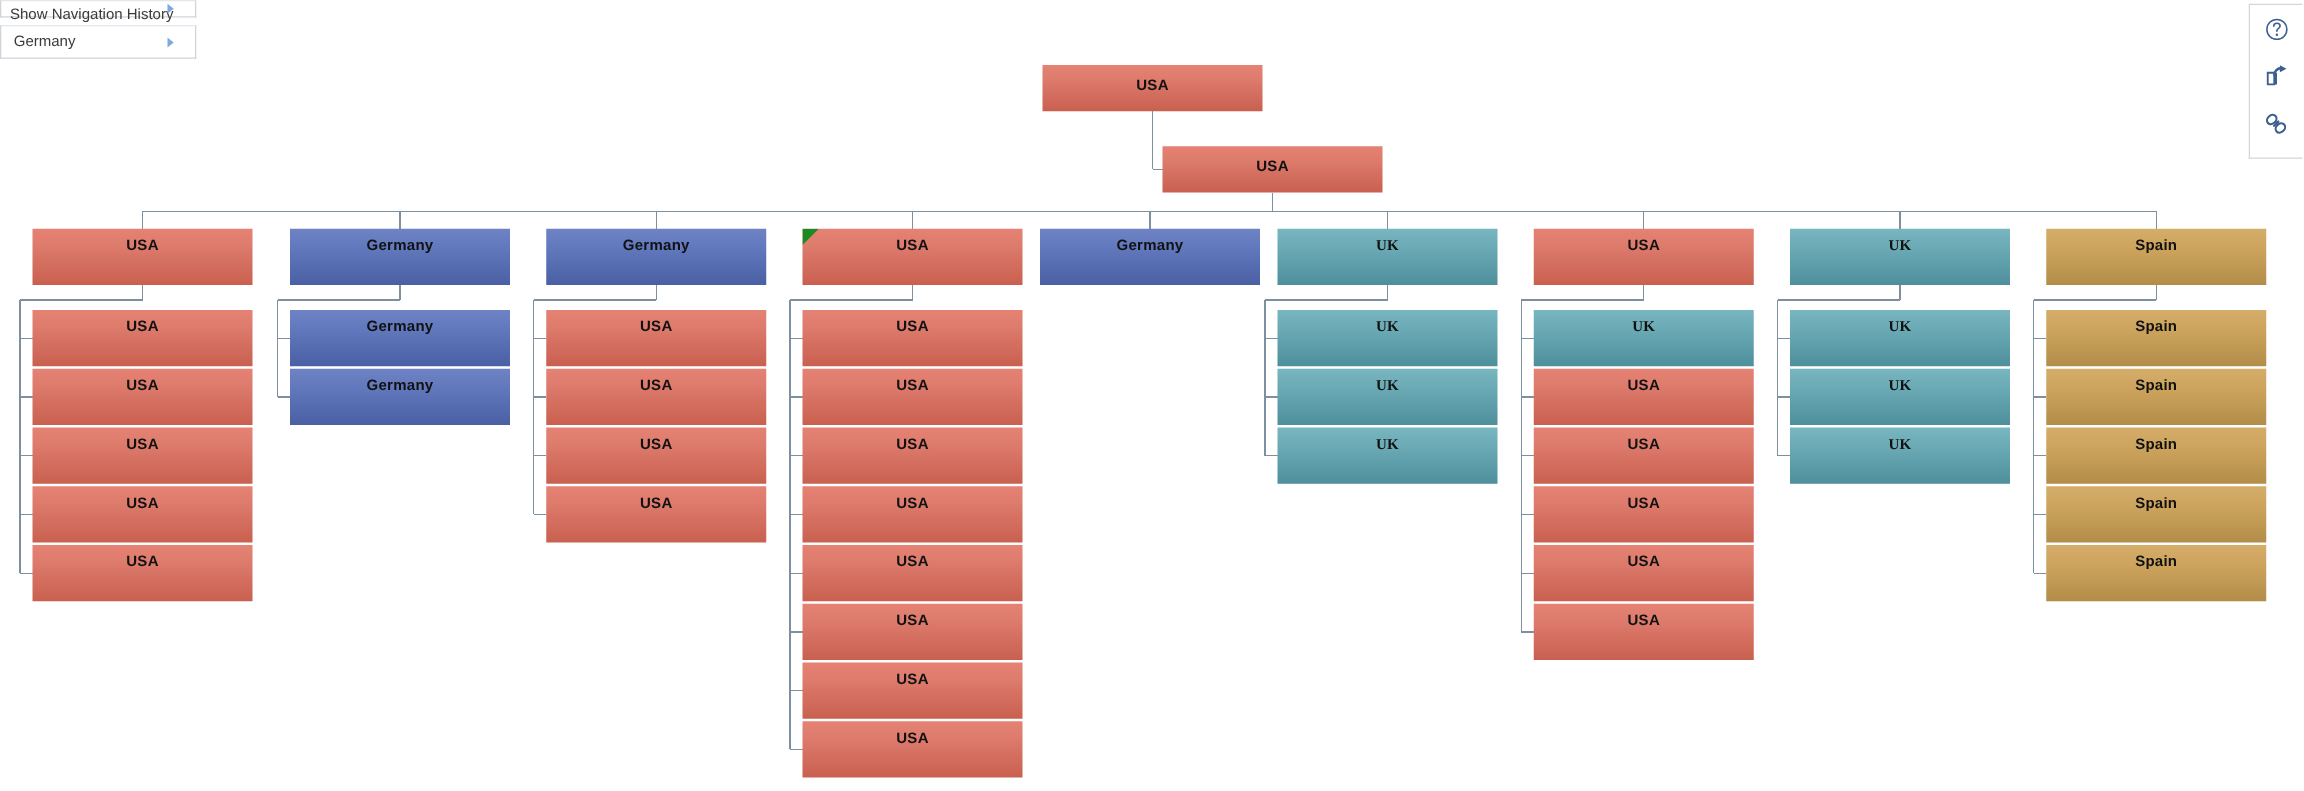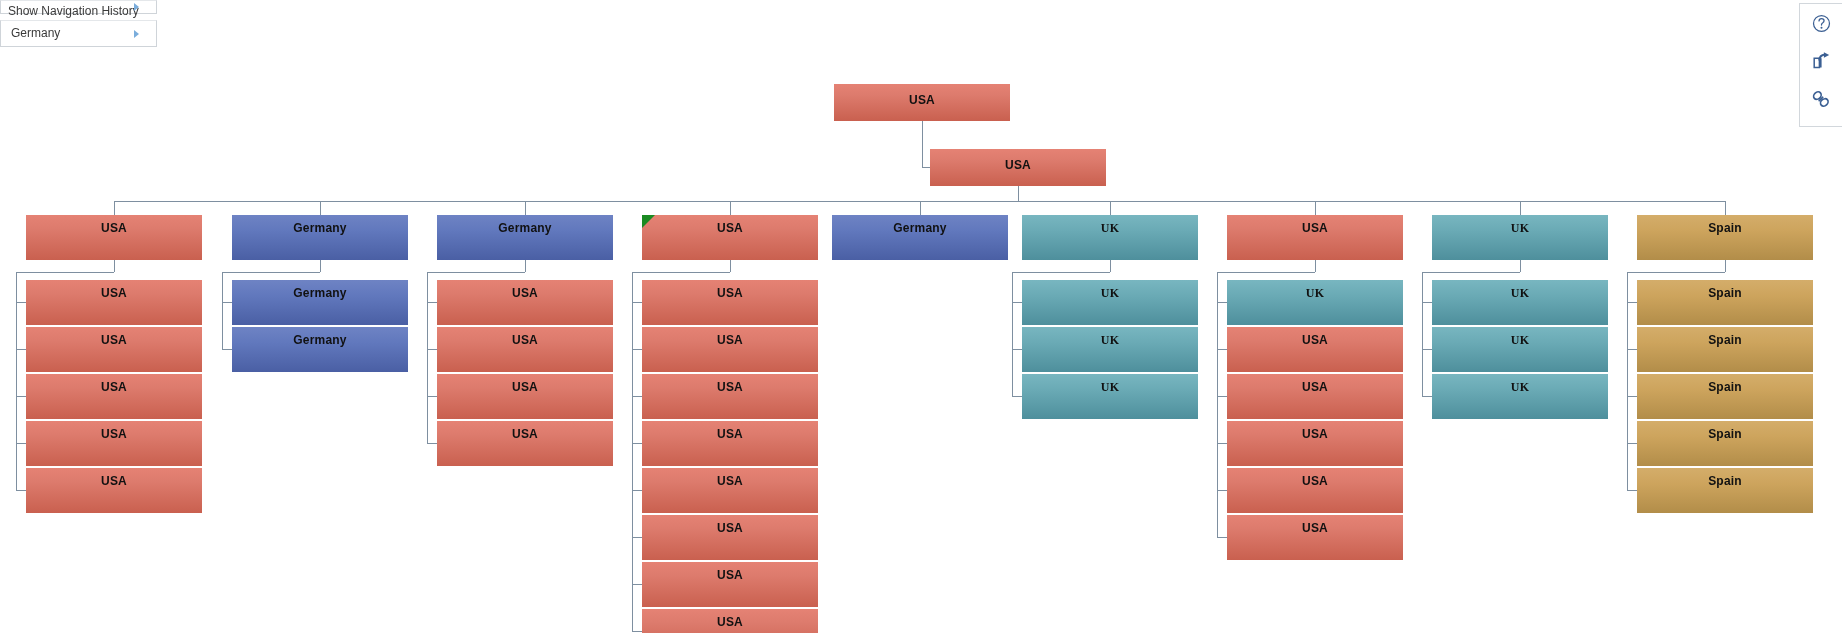--- a/index.html
+++ b/index.html
@@ -70,21 +70,20 @@
     align-items: center;
     justify-content: center;
     cursor: pointer;
   }
   .tool-btn svg { display: block; }
 
   
   #chart {
     position: absolute;
     inset: 0;
-    margin-top: 32px;
   }
   #wires {
     position: absolute;
     left: 0; top: 0;
     width: 1843px; height: 633px;
     z-index: 1;
     pointer-events: none;
   }
   #nodes {
     position: absolute;

